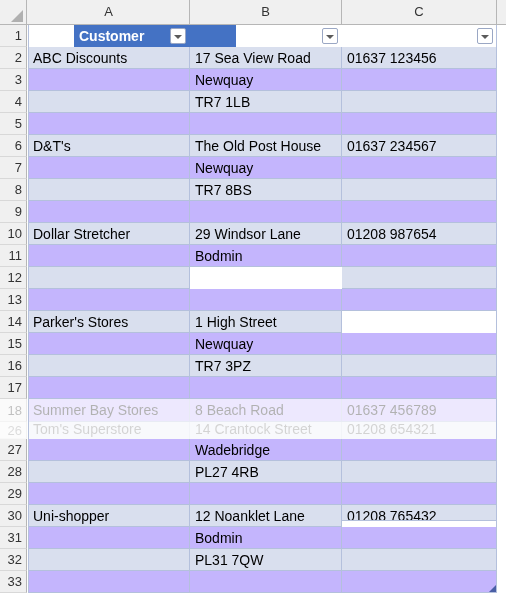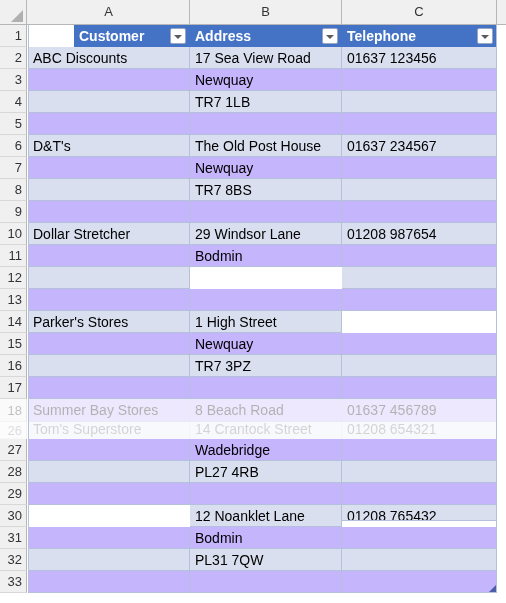--- a/index.html
+++ b/index.html
@@ -66,25 +66,23 @@
       <div class="colhead" style="left: 342px; width: 155px;">C</div>
     </div>
     <div class="corner">
       <span class="tri"></span>
     </div>
     <div class="rowhead" style="top: 25px; height: 22px; line-height: 22px;">1</div>
     <div class="thead" style="left: 30px; width: 162px; top: 25px; height: 22px; line-height: 22px; margin-left: 44px;">Customer</div>
     <div class="fbtn" style="left: 170px; top: 28px;">
       <span class="ar"></span>
     </div>
-    <div class="thead" style="left: 190px; width: 152px; top: 25px; height: 22px; line-height: 22px;">Address</div>
     <div class="fbtn" style="left: 322px; top: 28px;">
       <span class="ar"></span>
     </div>
-    <div class="thead" style="left: 342px; width: 155px; top: 25px; height: 22px; line-height: 22px;">Telephone</div>
     <div class="fbtn" style="left: 477px; top: 28px;">
       <span class="ar"></span>
     </div>
     <div class="rowhead" style="top: 47px; height: 22px; line-height: 22px;">2</div>
     <div class="cell band vline hline" style="left: 28px; width: 162px; top: 47px; height: 22px; line-height: 22px;">ABC Discounts</div>
     <div class="cell band vline hline" style="left: 190px; width: 152px; top: 47px; height: 22px; line-height: 22px;">17 Sea View Road</div>
     <div class="cell band hline" style="left: 342px; width: 155px; top: 47px; height: 22px; line-height: 22px;">01637 123456</div>
     <div class="rowhead" style="top: 69px; height: 22px; line-height: 22px;">3</div>
     <div class="cell plain vline hline" style="left: 28px; width: 162px; top: 69px; height: 22px; line-height: 22px;"></div>
     <div class="cell plain vline hline" style="left: 190px; width: 152px; top: 69px; height: 22px; line-height: 22px;">Newquay</div>
@@ -161,20 +159,21 @@
     <div class="cell plain hline" style="left: 342px; width: 155px; top: 439px; height: 22px; line-height: 22px;"></div>
     <div class="rowhead" style="top: 461px; height: 22px; line-height: 22px;">28</div>
     <div class="cell band vline hline" style="left: 28px; width: 162px; top: 461px; height: 22px; line-height: 22px;"></div>
     <div class="cell band vline hline" style="left: 190px; width: 152px; top: 461px; height: 22px; line-height: 22px;">PL27 4RB</div>
     <div class="cell band hline" style="left: 342px; width: 155px; top: 461px; height: 22px; line-height: 22px;"></div>
     <div class="rowhead" style="top: 483px; height: 22px; line-height: 22px;">29</div>
     <div class="cell plain vline hline" style="left: 28px; width: 162px; top: 483px; height: 22px; line-height: 22px;"></div>
     <div class="cell plain vline hline" style="left: 190px; width: 152px; top: 483px; height: 22px; line-height: 22px;"></div>
     <div class="cell plain hline" style="left: 342px; width: 155px; top: 483px; height: 22px; line-height: 22px;"></div>
     <div class="rowhead" style="top: 505px; height: 22px; line-height: 22px;">30</div>
+    <div class="cell band vline hline" style="left: 28px; width: 162px; top: 505px; height: 22px; line-height: 22px;">Uni-shopper</div>
     <div class="cell band vline hline" style="left: 190px; width: 152px; top: 505px; height: 22px; line-height: 22px;">12 Noanklet Lane</div>
     <div class="cell band hline" style="left: 342px; width: 155px; top: 505px; height: 16px; line-height: 22px;">01208 765432</div>
     <div class="rowhead" style="top: 527px; height: 22px; line-height: 22px;">31</div>
     <div class="cell plain vline hline" style="left: 28px; width: 162px; top: 527px; height: 22px; line-height: 22px;"></div>
     <div class="cell plain vline hline" style="left: 190px; width: 152px; top: 527px; height: 22px; line-height: 22px;">Bodmin</div>
     <div class="cell plain hline" style="left: 342px; width: 155px; top: 527px; height: 22px; line-height: 22px;"></div>
     <div class="rowhead" style="top: 549px; height: 22px; line-height: 22px;">32</div>
     <div class="cell band vline hline" style="left: 28px; width: 162px; top: 549px; height: 22px; line-height: 22px;"></div>
     <div class="cell band vline hline" style="left: 190px; width: 152px; top: 549px; height: 22px; line-height: 22px;">PL31 7QW</div>
     <div class="cell band hline" style="left: 342px; width: 155px; top: 549px; height: 22px; line-height: 22px;"></div>

